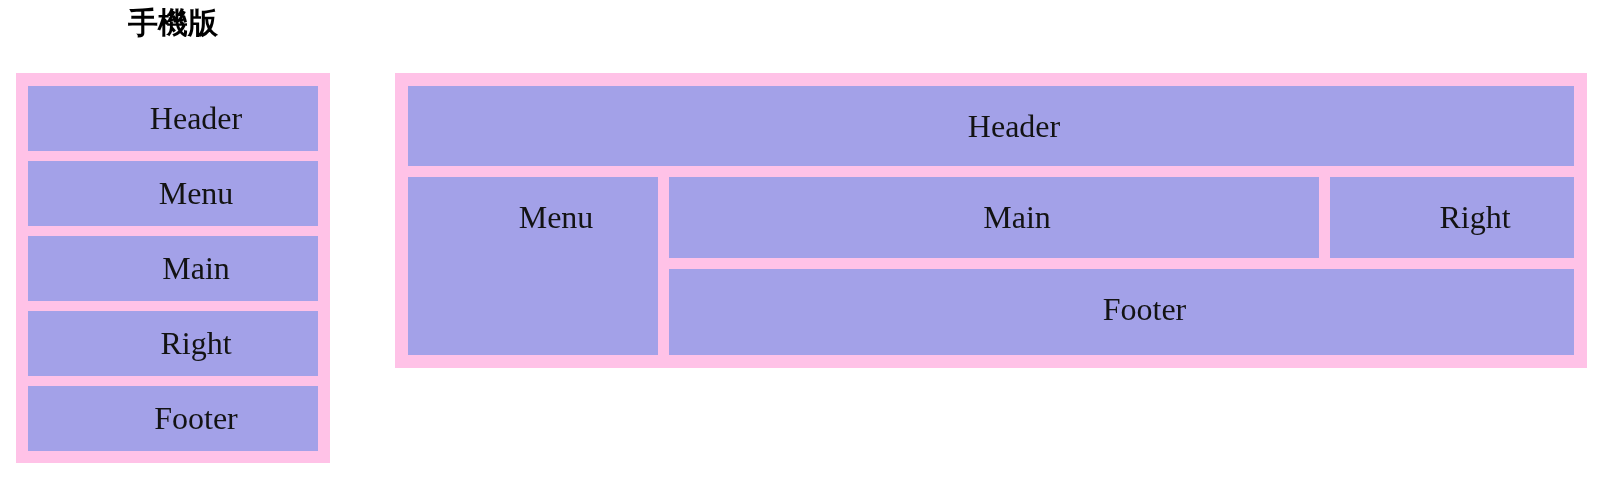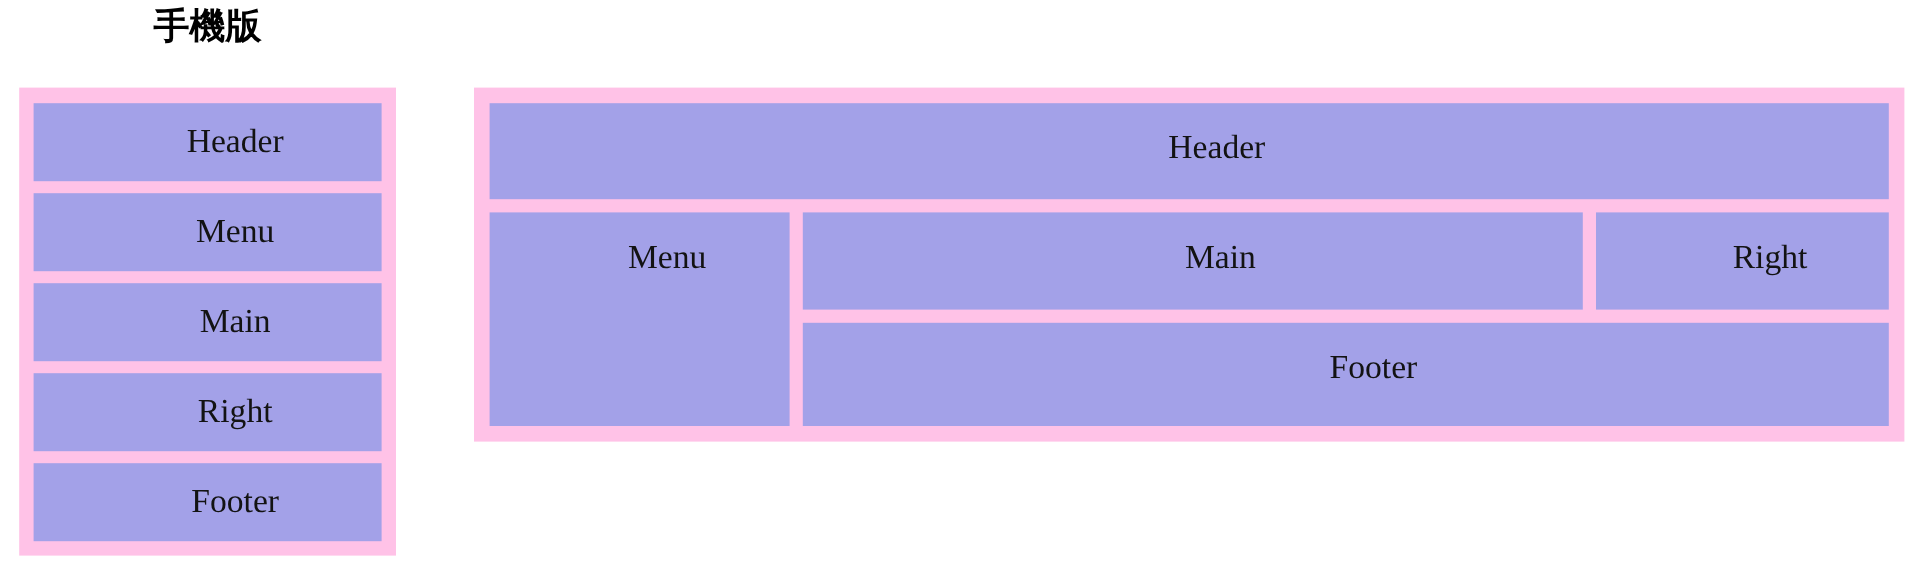--- a/index.html
+++ b/index.html
@@ -76,21 +76,21 @@
     padding-top: 22px;
   }
   .area-header { grid-area: header; }
   .area-menu   { grid-area: menu; }
   .area-main   { grid-area: main; }
   .area-right  { grid-area: right; }
   .area-footer { grid-area: footer; }
 
   .box {
     background: var(--purple);
-    font-size: 28px;
+    font-size: 32px;
     color: var(--label-color);
     padding-left: 46px;
   }
 </style>
 </head>
 <body style="background: rgb(255, 255, 255);">
 
 <div class="stage">
 
   <div class="layout-title mobile">手機版</div>

